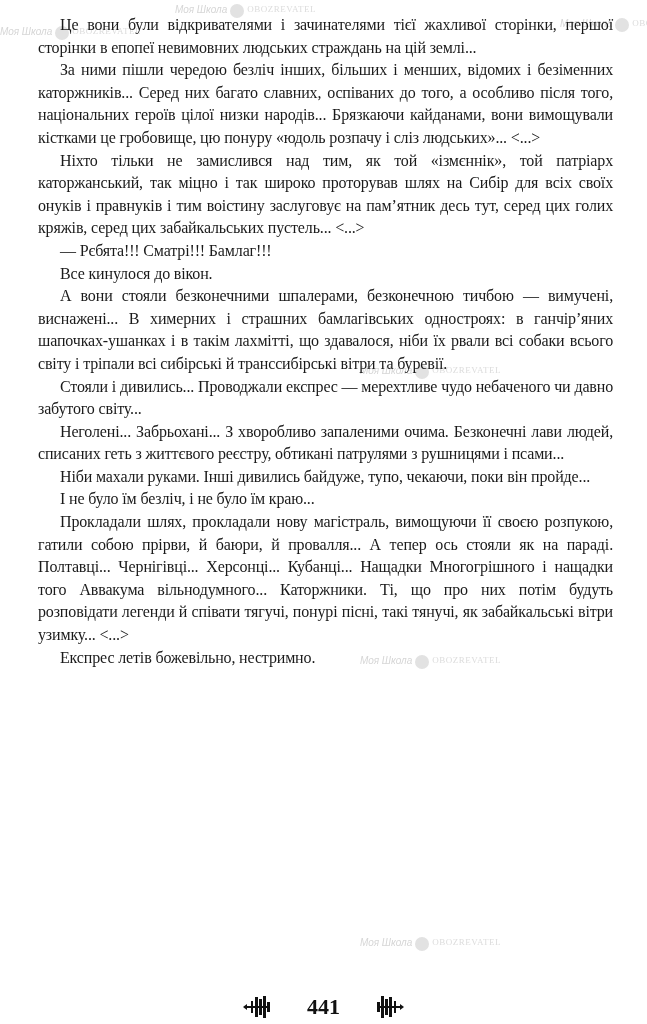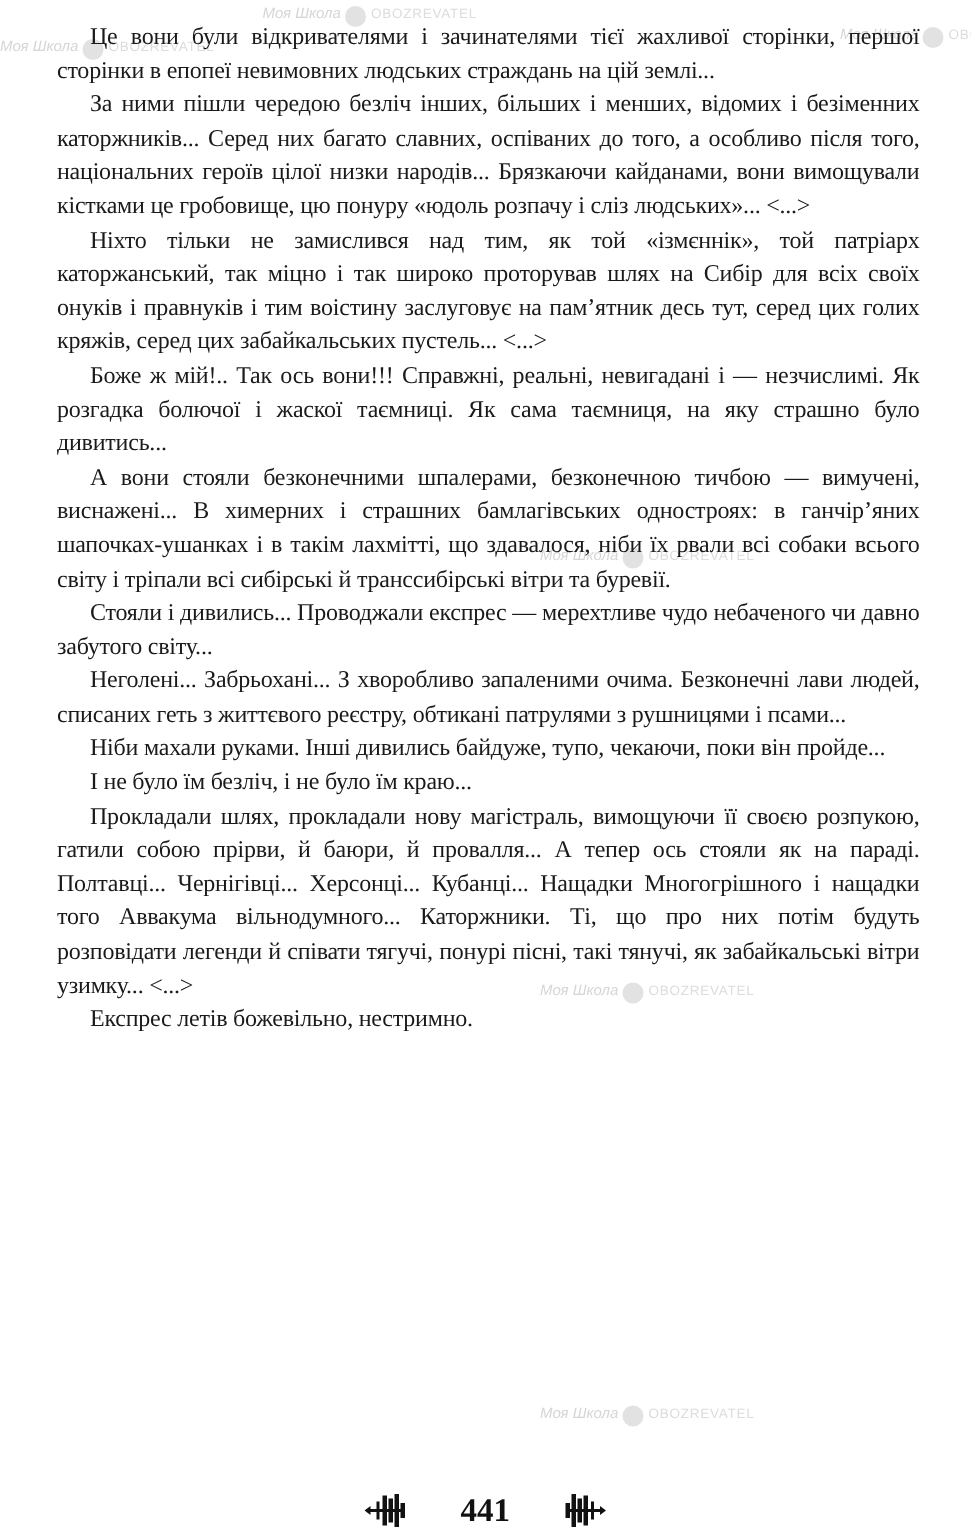--- a/index.html
+++ b/index.html
@@ -27,21 +27,21 @@
   }
   .ornament { width: 30px; height: 26px; display: inline-block; }
   .watermark {
     position: absolute; font-family: "Liberation Sans", sans-serif;
     font-size: 10px; color: #d6d6d6; font-style: italic; pointer-events: none;
     white-space: nowrap; display: flex; align-items: flex-start; gap: 3px;
   }
   .wm-circle {
     width: 14px; height: 14px; border-radius: 50%; background: #e2e2e2; display: inline-block;
   }
-  .wm-brand { font-style: normal; letter-spacing: 0.5px; font-size: 9px; color: #dcdcdc; }
+  .wm-brand { font-style: normal; letter-spacing: 0.5px; font-size: 9px; color: #dcdcdc; font-family: Liberation Serif, serif; }
 </style>
 </head>
 <body>
 
 <div class="page">
 
   <div class="watermark" style="left:175px;top:4px;">
     <span>Моя Школа</span>
     <span class="wm-circle"></span>
     <span class="wm-brand">OBOZREVATEL</span>
@@ -69,21 +69,22 @@
   <div class="watermark" style="left:360px;top:937px;">
     <span>Моя Школа</span>
     <span class="wm-circle"></span>
     <span class="wm-brand">OBOZREVATEL</span>
   </div>
 
   <div class="text">
     <p>Це вони були відкривателями і зачинателями тієї жахливої сторінки, першої сторінки в епопеї невимовних людських страждань на цій землі...</p>
     <p>За ними пішли чередою безліч інших, більших і менших, відомих і безіменних каторжників... Серед них багато славних, оспіваних до того, а особливо після того, національних героїв цілої низки народів... Брязкаючи кайданами, вони вимощували кістками це гробовище, цю понуру «юдоль розпачу і сліз людських»... &lt;...&gt;</p>
     <p>Ніхто тільки не замислився над тим, як той «ізмєннік», той патріарх каторжанський, так міцно і так широко проторував шлях на Сибір для всіх своїх онуків і правнуків і тим воістину заслуговує на пам’ятник десь тут, серед цих голих кряжів, серед цих забайкальських пустель... &lt;...&gt;</p>
-    <p>Боже ж мій!.. Так ось вони!!! Справжні, реальні, невигадані і — незчислимі. Як розгадка болючої і жаскої таємниці. Як сама таємниця, на яку страшно було дивитись...</p>
+    <p>— Рєбята!!! Сматрі!!! Бамлаг!!!</p>
+    <p>Все кинулося до вікон.</p>
     <p>А вони стояли безконечними шпалерами, безконечною тичбою — вимучені, виснажені... В химерних і страшних бамлагівських одностроях: в ганчір’яних шапочках-ушанках і в такім лахмітті, що здавалося, ніби їх рвали всі собаки всього світу і тріпали всі сибірські й транссибірські вітри та буревії.</p>
     <p>Стояли і дивились... Проводжали експрес — мерехтливе чудо небаченого чи давно забутого світу...</p>
     <p>Неголені... Забрьохані... З хворобливо запаленими очима. Безконечні лави людей, списаних геть з життєвого реєстру, обтикані патрулями з рушницями і псами...</p>
     <p>Ніби махали руками. Інші дивились байдуже, тупо, чекаючи, поки він пройде...</p>
     <p>І не було їм безліч, і не було їм краю...</p>
     <p>Прокладали шлях, прокладали нову магістраль, вимощуючи її своєю розпукою, гатили собою прірви, й баюри, й провалля... А тепер ось стояли як на параді. Полтавці... Чернігівці... Херсонці... Кубанці... Нащадки Многогрішного і нащадки того Аввакума вільнодумного... Каторжники. Ті, що про них потім будуть розповідати легенди й співати тягучі, понурі пісні, такі тянучі, як забайкальські вітри узимку... &lt;...&gt;</p>
     <p>Експрес летів божевільно, нестримно.</p>
   </div>
 
   <div class="footer">

